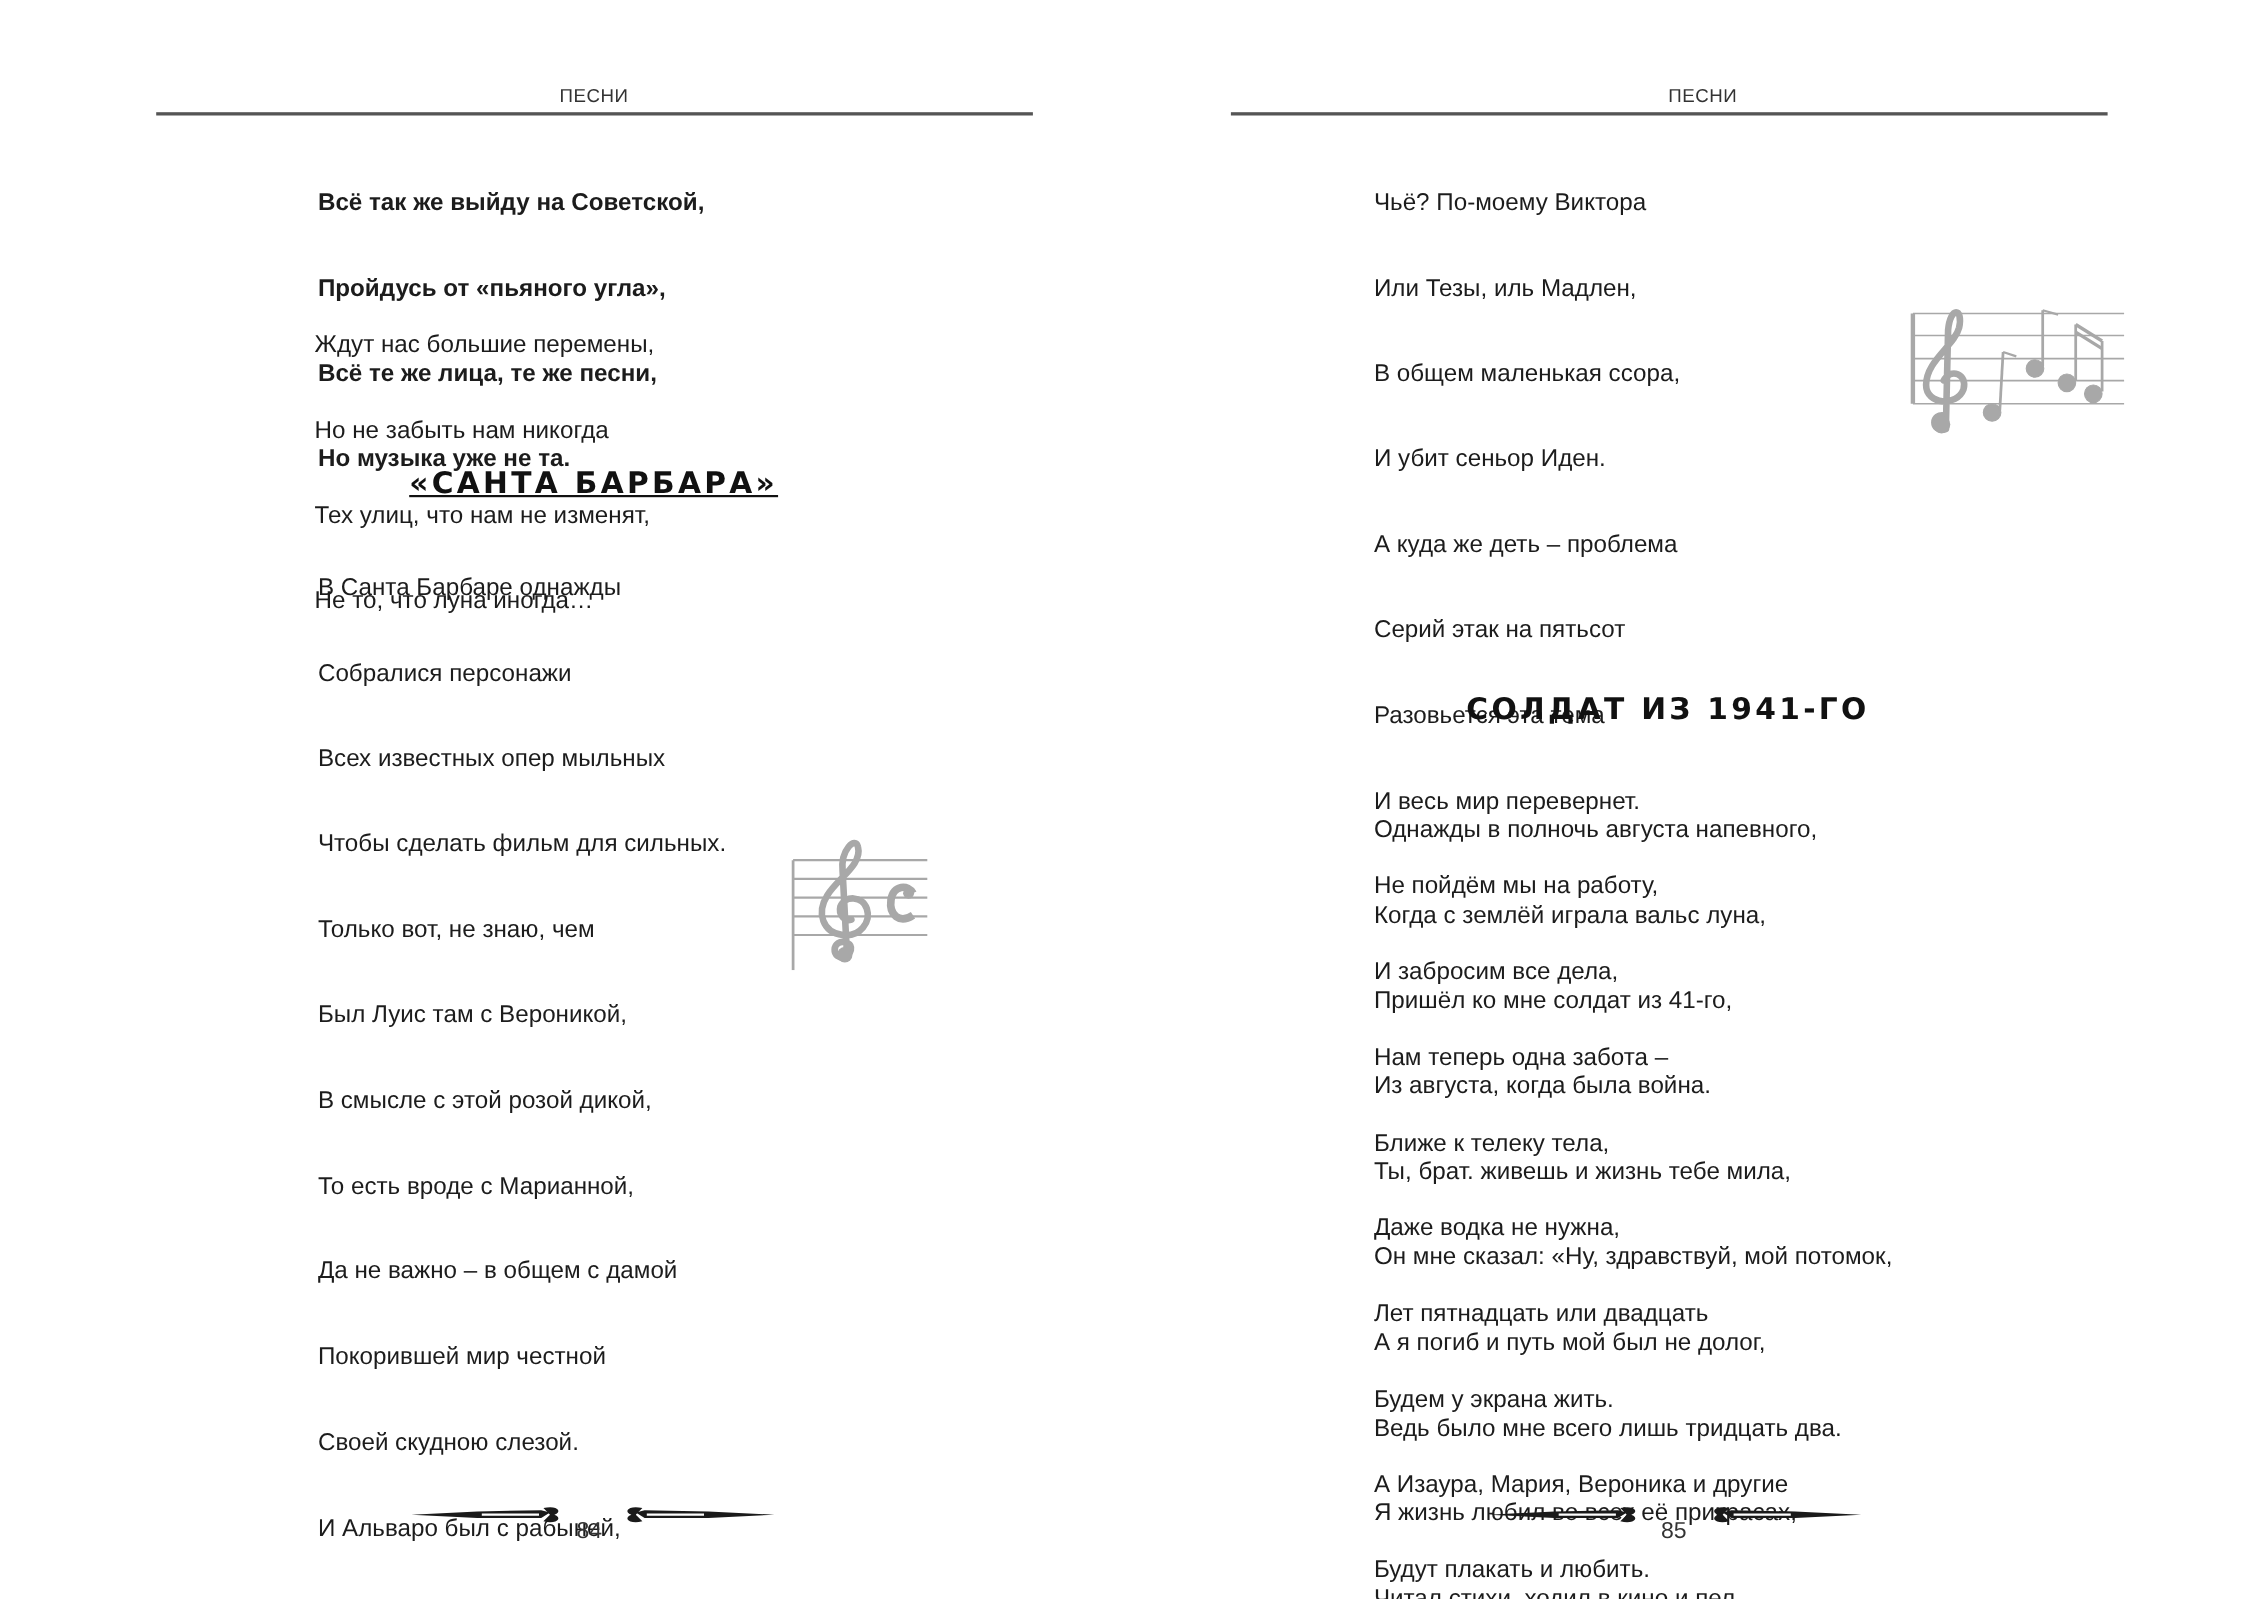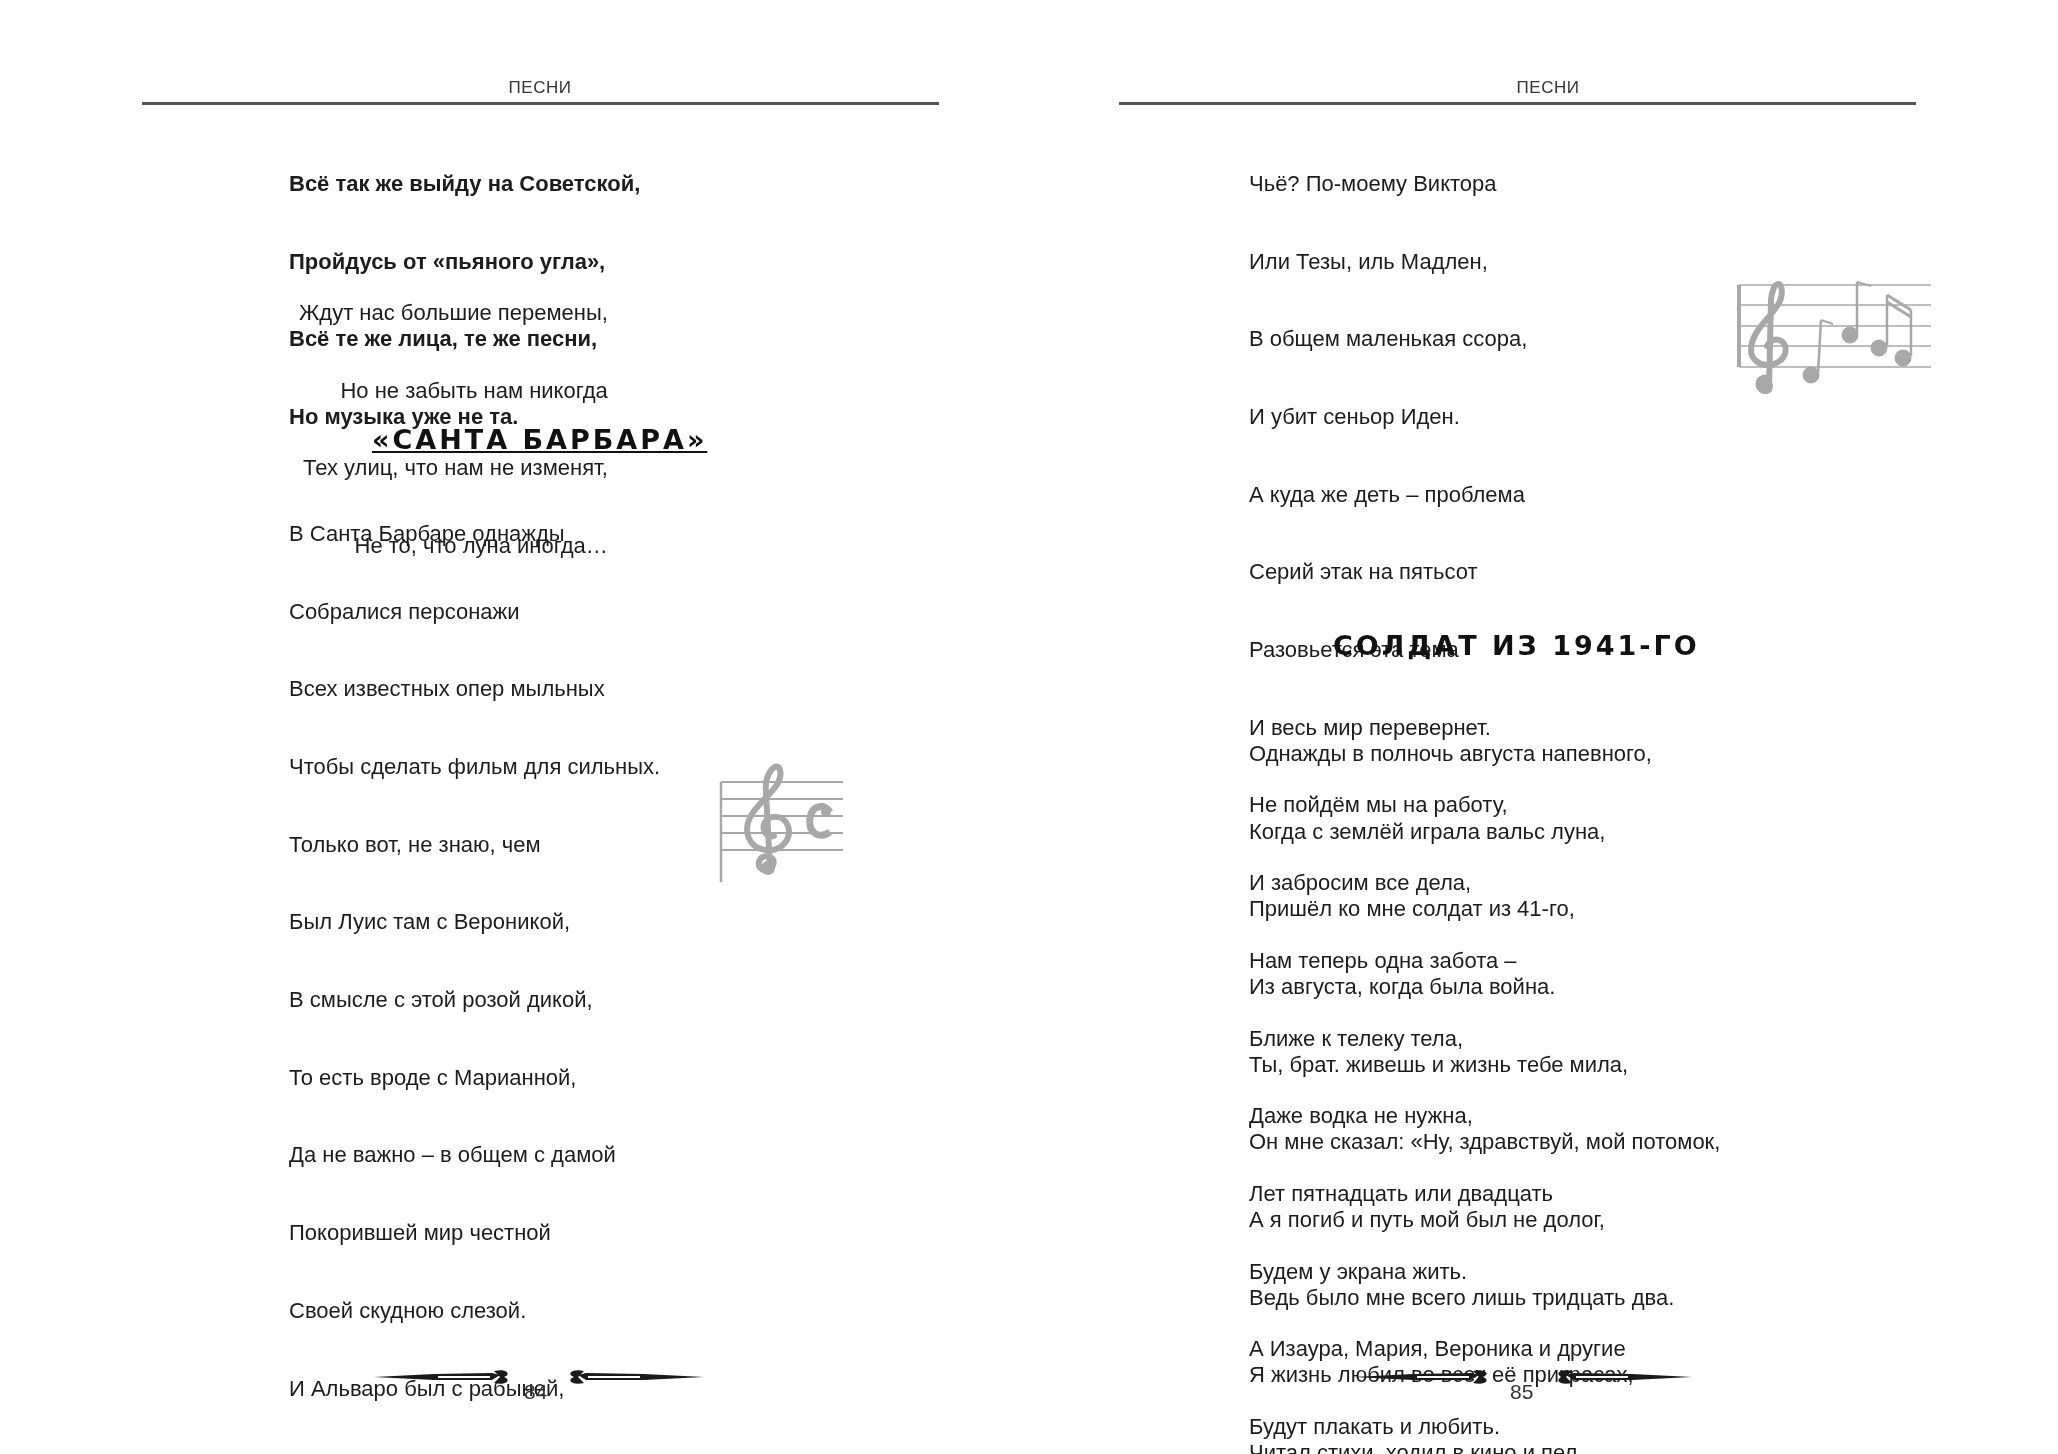--- a/index.html
+++ b/index.html
@@ -26,21 +26,21 @@
 <div class="page page-left">
   <div class="running-head" style="left:440px;width:200px;">ПЕСНИ</div>
   <div class="rule" style="left:142px;width:797px;"></div>
 
   <div class="stanza" style="left:289px;top:119px;font-weight:bold;">
     <div>Всё так же выйду на Советской,</div>
     <div>Пройдусь от «пьяного угла»,</div>
     <div>Всё те же лица, те же песни,</div>
     <div>Но музыка уже не та.</div>
   </div>
-  <div class="stanza" style="left:299px;top:248px;text-align:right;">
+  <div class="stanza" style="left:286px;top:248px;">
     <div>Ждут нас большие перемены,</div>
     <div>Но не забыть нам никогда</div>
     <div>Тех улиц, что нам не изменят,</div>
     <div>Не то, что луна иногда…</div>
   </div>
 
   <div class="song-title" style="left:372px;top:424px;text-decoration:underline;">«САНТА БАРБАРА»</div>
 
   <div class="stanza" style="left:289px;top:469px;">
     <div>В Санта Барбаре однажды</div>

